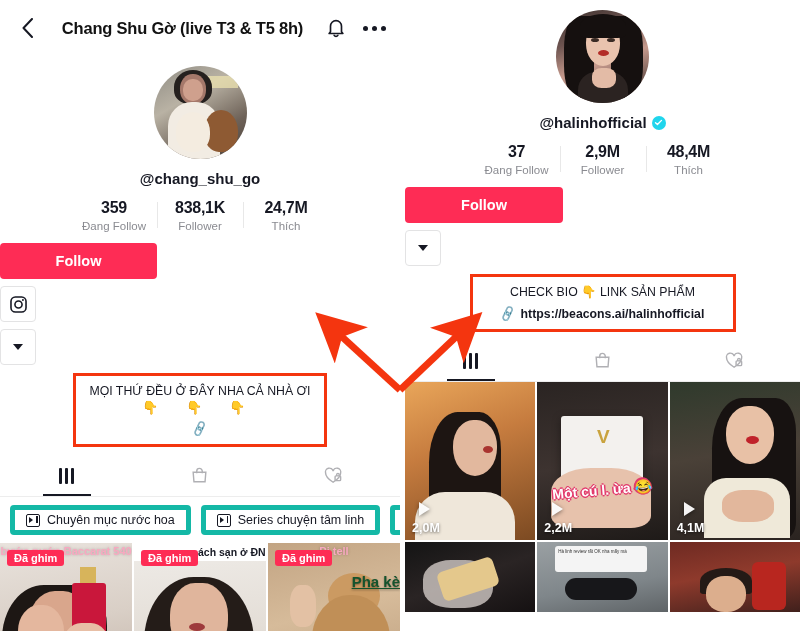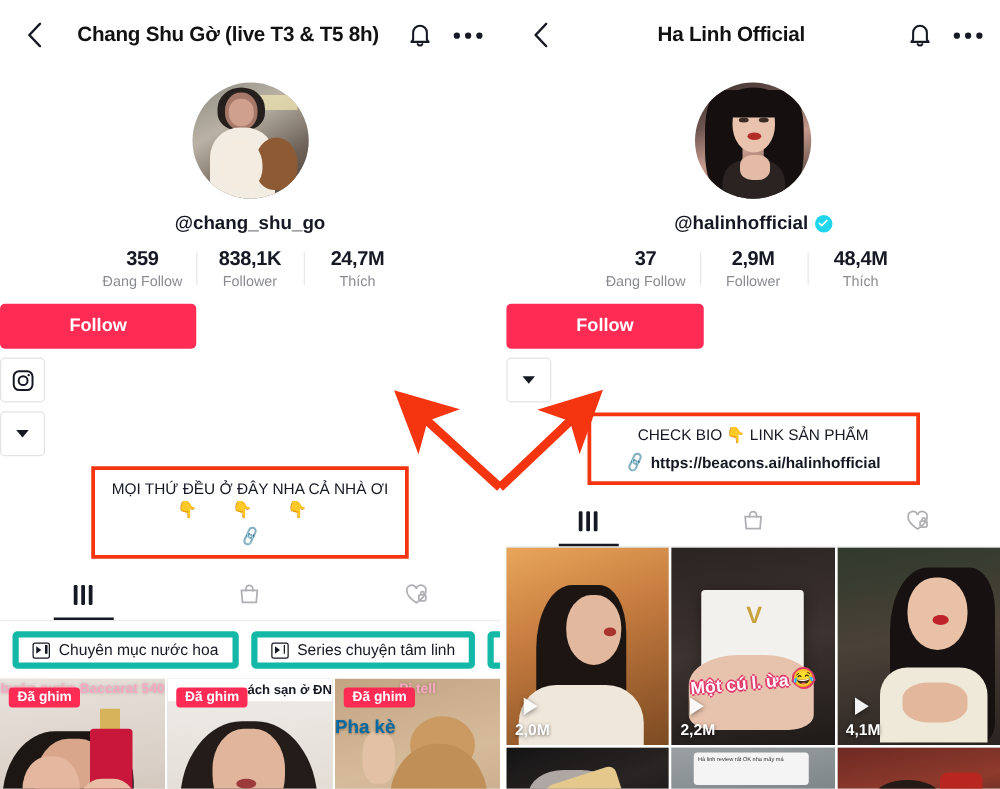--- a/index.html
+++ b/index.html
@@ -138,21 +138,21 @@
   .pin {
     position:absolute; top:7px; left:7px; background:#fe2c55; color:#fff;
     font-size:11px; font-weight:bold; padding: 2px 7px; border-radius: 3px; z-index:3;
   }
   .cov {
     position:absolute; left:0; right:0; top:0; text-align:center;
     font-size:11px; font-weight:bold; z-index:2;
   }
   .cov-white { background:#fff; color:#161823; padding: 3px 0 3px 64px; text-align:left; font-size:10.5px; }
   .cov-pink { color:#f8a8c0; text-shadow: 0 0 3px rgba(0,0,0,.25); font-size: 11px; padding-top:2px; }
-  .cov-mid { position:absolute; left:0;right:0; top:30px; text-align:left; color:#0369a1; font-size:15px; font-weight:bold; z-index:2; text-shadow:0 1px 2px rgba(0,0,0,.4); }
+  .cov-mid { position:absolute; left:0;right:0; top:30px; text-align:right; color:#14532d; font-size:15px; font-weight:bold; z-index:2; text-shadow:0 1px 2px rgba(0,0,0,.4);text-decoration:underline; }
   .plays {
     position:absolute; left:7px; bottom:5px; z-index:3;
     display:flex; align-items:center; gap:6px;
     color:#fff; font-size:12.5px; font-weight:bold; text-shadow: 0 1px 3px rgba(0,0,0,.55); flex-direction: column;
   }
   .play-tri { width:0;height:0;border-left:9px solid #fff;border-top:6px solid transparent;border-bottom:6px solid transparent; filter: drop-shadow(0 1px 2px rgba(0,0,0,.5)); }
   .play-tri.outline{ border:none; width:13px;height:13px; position:relative;}
   .play-tri.outline::before{content:"";position:absolute;left:0;top:0;width:0;height:0;border-left:11px solid rgba(255,255,255,.95);border-top:7px solid transparent;border-bottom:7px solid transparent;}
 
   
@@ -370,39 +370,20 @@
         <div class="plays">
           <span class="play-tri outline"></span>
           <span>11,8M</span>
         </div>
       </div>
     </div>
   </div>
 
   <div class="panel right">
 
-    <div class="hdr">
-      <div class="hdr-back">
-        <svg width="11" height="20" viewBox="0 0 11 20">
-            <path d="M10 1 L1.5 10 L10 19" stroke="#161823" stroke-width="2" fill="none" stroke-linecap="round" stroke-linejoin="round"></path>
-          </svg>
-      </div>
-      <div class="hdr-title">Ha Linh Official</div>
-      <div class="hdr-right">
-        <svg class="icon-bell" viewBox="0 0 24 24" fill="none" stroke="#161823" stroke-width="1.8" stroke-linecap="round" stroke-linejoin="round">
-          <path d="M18 16 V10 a6 6 0 0 0-12 0 v6 l-1.5 2 h15z"></path>
-            <path d="M10 20 a2.3 2.3 0 0 0 4 0"></path>
-        </svg>
-        <span class="icon-dots">
-            <i></i>
-            <i></i>
-            <i></i>
-          </span>
-      </div>
-    </div>
 
     <div class="avatar-wrap">
       <div class="avatar a-right">
         <div class="av-r-hairL"></div>
           <div class="av-r-hairR"></div>
           <div class="av-r-face"></div>
         <div class="av-r-hairT"></div>
           <div class="av-r-eyeL"></div>
           <div class="av-r-eyeR"></div>
         <div class="av-r-lips"></div>

